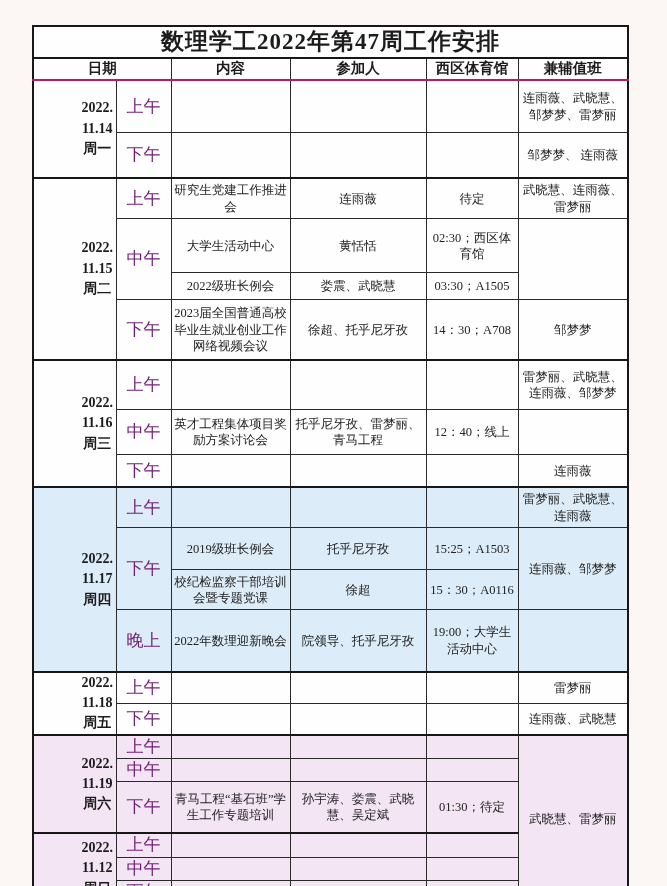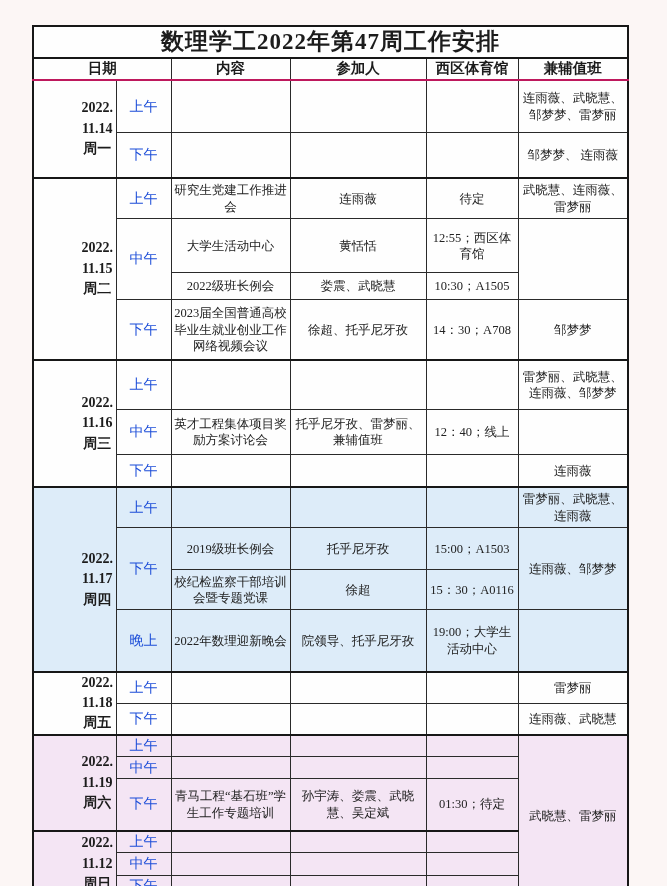--- a/index.html
+++ b/index.html
@@ -25,21 +25,21 @@
   .title-cell {
     font-weight:bold; font-size:23px; letter-spacing:1px;
     border-bottom:2px solid #171717; background:#fefefe;
   }
   .header-row td {
     font-weight:bold; font-size:14.5px;
     border-bottom:2px solid #be185d; background:#fefefe;
   }
   tr.day-start td { border-top:2px solid #171717; }
   .date-cell { font-weight:bold; font-size:14px; line-height:1.45;padding-left:47px; }
-  .period-cell { font-size:14px; color:#1d4ed8; }
+  .period-cell { font-size:17px; color:#701a75; }
   .duty-cell, .content-cell, .part-cell, .time-cell { color:#222; }
   tr.white > td { background:#fefefe; }
   tr.blue  > td { background:#ddecf9; }
   tr.pink  > td { background:#f4e5f4; }
 </style>
 </head>
 <body>
 
 <table class="schedule">
   <colgroup>
@@ -91,27 +91,27 @@
     <td class="period-cell">上午</td>
     <td class="content-cell">研究生党建工作推进会</td>
     <td class="part-cell">连雨薇</td>
     <td class="time-cell">待定</td>
     <td class="duty-cell">武晓慧、连雨薇、雷梦丽</td>
   </tr>
   <tr class="white" style="height:54px">
     <td class="period-cell" rowspan="2">中午</td>
     <td class="content-cell">大学生活动中心</td>
     <td class="part-cell">黄恬恬</td>
-    <td class="time-cell">12:55；西区体育馆</td>
+    <td class="time-cell">02:30；西区体育馆</td>
     <td class="duty-cell" rowspan="2"></td>
   </tr>
   <tr class="white" style="height:27px">
     <td class="content-cell">2022级班长例会</td>
     <td class="part-cell">娄震、武晓慧</td>
-    <td class="time-cell">10:30；A1505</td>
+    <td class="time-cell">03:30；A1505</td>
   </tr>
   <tr class="white" style="height:60px">
     <td class="period-cell">下午</td>
     <td class="content-cell">2023届全国普通高校毕业生就业创业工作网络视频会议</td>
     <td class="part-cell">徐超、托乎尼牙孜</td>
     <td class="time-cell">14：30；A708</td>
     <td class="duty-cell">邹梦梦</td>
   </tr>
 
   <tr class="white day-start" style="height:50px">
@@ -121,21 +121,21 @@
     </td>
     <td class="period-cell">上午</td>
     <td class="content-cell"></td>
     <td class="part-cell"></td>
     <td class="time-cell"></td>
     <td class="duty-cell">雷梦丽、武晓慧、连雨薇、邹梦梦</td>
   </tr>
   <tr class="white" style="height:45px">
     <td class="period-cell">中午</td>
     <td class="content-cell">英才工程集体项目奖励方案讨论会</td>
-    <td class="part-cell">托乎尼牙孜、雷梦丽、兼辅值班</td>
+    <td class="part-cell">托乎尼牙孜、雷梦丽、青马工程</td>
     <td class="time-cell">12：40；线上</td>
     <td class="duty-cell"></td>
   </tr>
   <tr class="white" style="height:32px">
     <td class="period-cell">下午</td>
     <td class="content-cell"></td>
     <td class="part-cell"></td>
     <td class="time-cell"></td>
     <td class="duty-cell">连雨薇</td>
   </tr>
@@ -148,21 +148,21 @@
     <td class="period-cell">上午</td>
     <td class="content-cell"></td>
     <td class="part-cell"></td>
     <td class="time-cell"></td>
     <td class="duty-cell">雷梦丽、武晓慧、连雨薇</td>
   </tr>
   <tr class="blue" style="height:42px">
     <td class="period-cell" rowspan="2">下午</td>
     <td class="content-cell">2019级班长例会</td>
     <td class="part-cell">托乎尼牙孜</td>
-    <td class="time-cell">15:00；A1503</td>
+    <td class="time-cell">15:25；A1503</td>
     <td class="duty-cell" rowspan="2">连雨薇、邹梦梦</td>
   </tr>
   <tr class="blue" style="height:40px">
     <td class="content-cell">校纪检监察干部培训会暨专题党课</td>
     <td class="part-cell">徐超</td>
     <td class="time-cell">15：30；A0116</td>
   </tr>
   <tr class="blue" style="height:62px">
     <td class="period-cell">晚上</td>
     <td class="content-cell">2022年数理迎新晚会</td>

